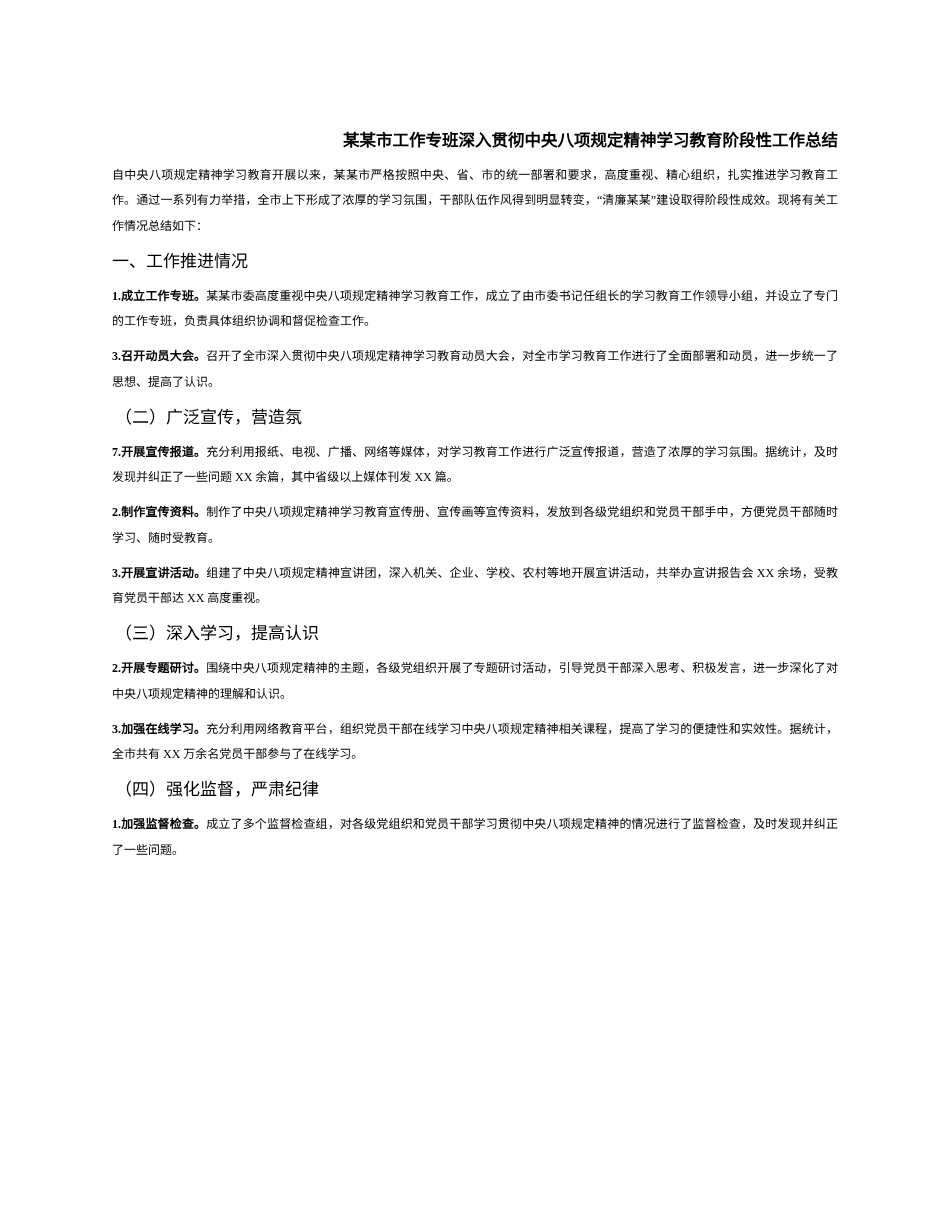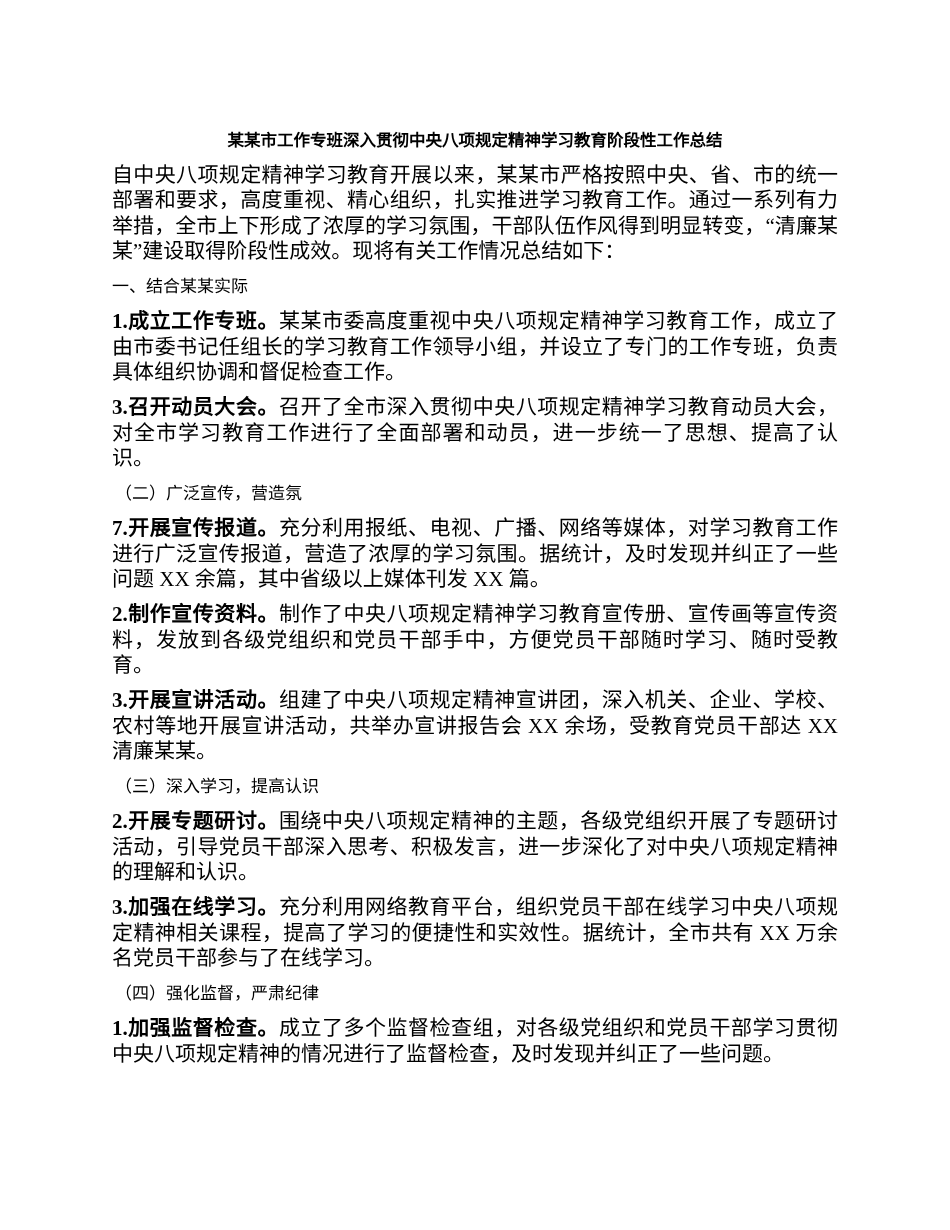--- a/index.html
+++ b/index.html
@@ -23,25 +23,25 @@
     box-sizing: border-box;
     padding: 128px 112px 0 112px;
     overflow: hidden;
   }
   .doc-title {
     font-size: 16.5px;
     font-weight: bold;
     line-height: 25.5px;
     letter-spacing: 0px;
     margin: 0 0 9px 0;
-    text-align: center;
+    text-align: right;
     white-space: nowrap;
   }
   p.para {
-    font-size: 21px;
+    font-size: 12px;
     line-height: 25.5px;
     margin: 0 0 9.5px 0;
     text-align: justify;
     text-justify: inter-ideograph;
     word-break: break-all;
   }
   p.section {
     font-size: 17px;
     line-height: 25.5px;
     margin: 0 0 9.5px 0;
@@ -63,26 +63,26 @@
     text-indent: 0;
   }
 </style>
 </head>
 <body>
 
 <div id="page">
   <h1 class="doc-title">某某市工作专班深入贯彻中央八项规定精神学习教育阶段性工作总结</h1>
   <p class="para body-lead">自中央八项规定精神学习教育开展以来，某某市严格按照中央、省、市的统一部署和要求，高度重视、精心组织，扎实推进学习教育工作。通过一系列有力举措，全市上下形成了浓厚的学习氛围，干部队伍作风得到明显转变，“清廉某某”建设取得阶段性成效。现将有关工作情况总结如下：</p>
   <div id="sections-root">
-      <p class="section">一、结合某某实际</p>
+      <p class="section">一、工作推进情况</p>
       <p class="para"><span class="runin">1.成立工作专班。</span><span>某某市委高度重视中央八项规定精神学习教育工作，成立了由市委书记任组长的学习教育工作领导小组，并设立了专门的工作专班，负责具体组织协调和督促检查工作。</span></p>
       <p class="para"><span class="runin">3.召开动员大会。</span><span>召开了全市深入贯彻中央八项规定精神学习教育动员大会，对全市学习教育工作进行了全面部署和动员，进一步统一了思想、提高了认识。</span></p>
       <p class="subsection">（二）广泛宣传，营造氛</p>
       <p class="para"><span class="runin">7.开展宣传报道。</span><span>充分利用报纸、电视、广播、网络等媒体，对学习教育工作进行广泛宣传报道，营造了浓厚的学习氛围。据统计，及时发现并纠正了一些问题 </span><span class="xx">XX</span><span> 余篇，其中省级以上媒体刊发 </span><span class="xx">XX</span><span> 篇。</span></p>
       <p class="para"><span class="runin">2.制作宣传资料。</span><span>制作了中央八项规定精神学习教育宣传册、宣传画等宣传资料，发放到各级党组织和党员干部手中，方便党员干部随时学习、随时受教育。</span></p>
-      <p class="para"><span class="runin">3.开展宣讲活动。</span><span>组建了中央八项规定精神宣讲团，深入机关、企业、学校、农村等地开展宣讲活动，共举办宣讲报告会 </span><span class="xx">XX</span><span> 余场，受教育党员干部达 </span><span class="xx">XX</span><span> 清廉某某。</span></p>
+      <p class="para"><span class="runin">3.开展宣讲活动。</span><span>组建了中央八项规定精神宣讲团，深入机关、企业、学校、农村等地开展宣讲活动，共举办宣讲报告会 </span><span class="xx">XX</span><span> 余场，受教育党员干部达 </span><span class="xx">XX</span><span> 高度重视。</span></p>
       <p class="subsection">（三）深入学习，提高认识</p>
       <p class="para"><span class="runin">2.开展专题研讨。</span><span>围绕中央八项规定精神的主题，各级党组织开展了专题研讨活动，引导党员干部深入思考、积极发言，进一步深化了对中央八项规定精神的理解和认识。</span></p>
       <p class="para"><span class="runin">3.加强在线学习。</span><span>充分利用网络教育平台，组织党员干部在线学习中央八项规定精神相关课程，提高了学习的便捷性和实效性。据统计，全市共有 </span><span class="xx">XX</span><span> 万余名党员干部参与了在线学习。</span></p>
       <p class="subsection">（四）强化监督，严肃纪律</p>
       <p class="para"><span class="runin">1.加强监督检查。</span><span>成立了多个监督检查组，对各级党组织和党员干部学习贯彻中央八项规定精神的情况进行了监督检查，及时发现并纠正了一些问题。</span></p>
     </div>
 </div>
 
 </body></html>

